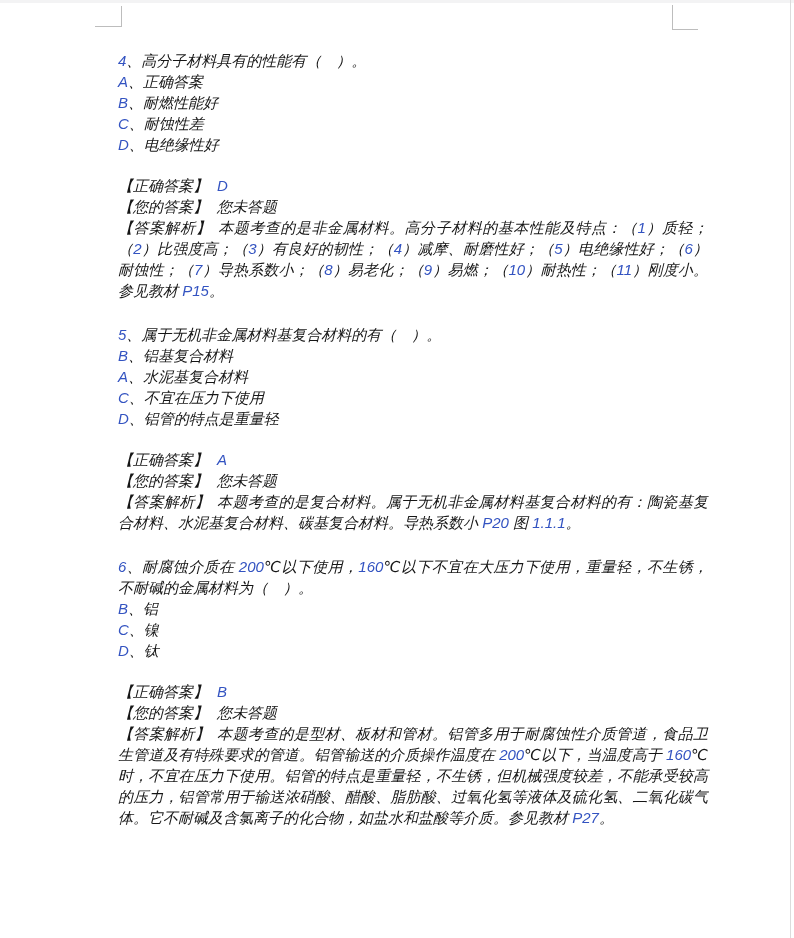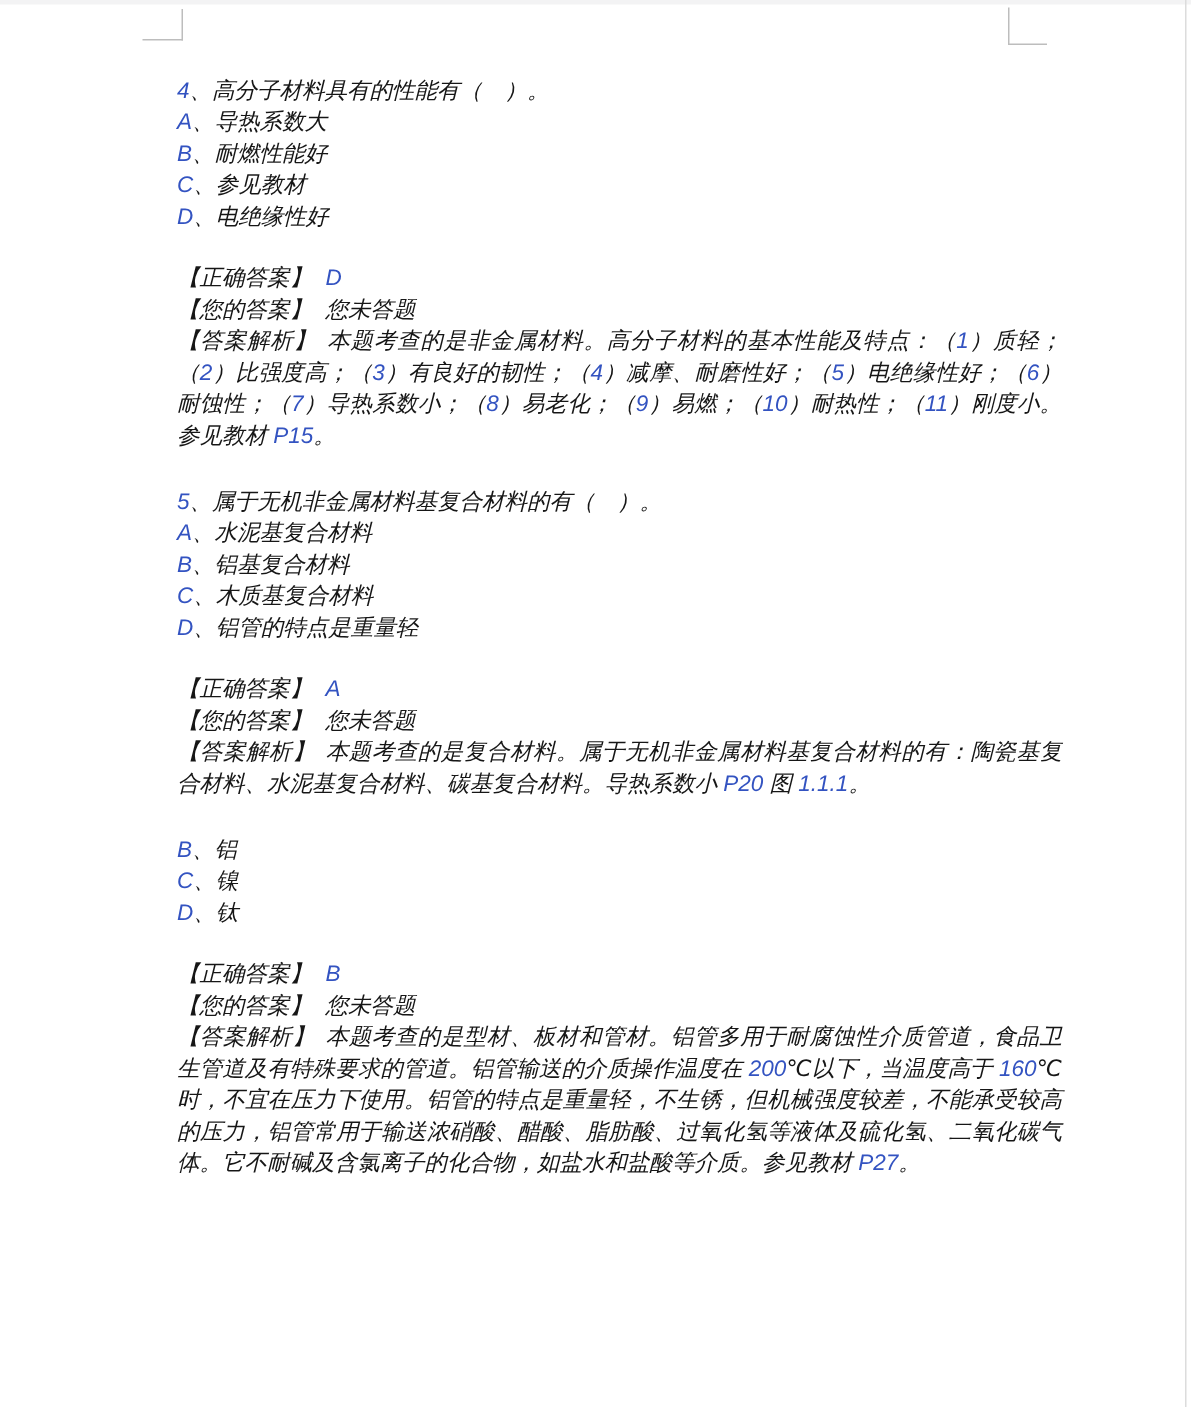--- a/index.html
+++ b/index.html
@@ -53,45 +53,46 @@
 
 <div class="top-band"></div>
 <div class="page-right-edge"></div>
 <div class="crop-mark left"></div>
 <div class="crop-mark right"></div>
 
 <div class="content">
 
   <section class="q">
     <p class="line stem"><span class="accent">4</span><span>、高分子材料具有的性能有（　）。</span></p>
-    <p class="line"><span class="accent">A</span><span>、导热系数大</span></p>
+    <p class="line"><span class="accent">A</span><span>、正确答案</span></p>
     <p class="line"><span class="accent">B</span><span>、耐燃性能好</span></p>
-    <p class="line"><span class="accent">C</span><span>、参见教材</span></p>
+    <p class="line"><span class="accent">C</span><span>、耐蚀性差</span></p>
     <p class="line"><span class="accent">D</span><span>、电绝缘性好</span></p>
   </section>
   <section class="ans">
     <p class="line"><span class="lbl">【正确答案】</span><span class="val accent">D</span></p>
     <p class="line"><span class="lbl">【您的答案】</span><span class="val">您未答题</span></p>
     <p class="line analysis"><span class="lbl">【答案解析】</span><span><span>本题考查的是非金属材料。高分子材料的基本性能及特点：（</span><span class="accent">1</span><span>）质轻；（</span><span class="accent">2</span><span>）比强度高；（</span><span class="accent">3</span><span>）有良好的韧性；（</span><span class="accent">4</span><span>）减摩、耐磨性好；（</span><span class="accent">5</span><span>）电绝缘性好；（</span><span class="accent">6</span><span>）耐蚀性；（</span><span class="accent">7</span><span>）导热系数小；（</span><span class="accent">8</span><span>）易老化；（</span><span class="accent">9</span><span>）易燃；（</span><span class="accent">10</span><span>）耐热性；（</span><span class="accent">11</span><span>）刚度小。参见教材 </span><span class="accent">P15</span><span>。</span></span></p>
   </section>
 
   <section class="q">
     <p class="line stem"><span class="accent">5</span><span>、属于无机非金属材料基复合材料的有（　）。</span></p>
+    <p class="line"><span class="accent">B</span><span>、铝基复合材料</span></p>
     <p class="line"><span class="accent">A</span><span>、水泥基复合材料</span></p>
-    <p class="line"><span class="accent">B</span><span>、铝基复合材料</span></p>
-    <p class="line"><span class="accent">C</span><span>、木质基复合材料</span></p>
+    <p class="line"><span class="accent">C</span><span>、不宜在压力下使用</span></p>
     <p class="line"><span class="accent">D</span><span>、铝管的特点是重量轻</span></p>
   </section>
   <section class="ans">
     <p class="line"><span class="lbl">【正确答案】</span><span class="val accent">A</span></p>
     <p class="line"><span class="lbl">【您的答案】</span><span class="val">您未答题</span></p>
     <p class="line analysis"><span class="lbl">【答案解析】</span><span><span>本题考查的是复合材料。属于无机非金属材料基复合材料的有：陶瓷基复合材料、水泥基复合材料、碳基复合材料。导热系数小 </span><span class="accent">P20</span><span> 图 </span><span class="accent">1.1.1</span><span>。</span></span></p>
   </section>
 
   <section class="q">
+    <p class="line stem"><span class="accent">6</span><span>、耐腐蚀介质在 </span><span class="accent">200</span><span>℃以下使用，</span><span class="accent">160</span><span>℃以下不宜在大压力下使用，重量轻，不生锈，不耐碱的金属材料为（　）。</span></p>
     <p class="line"><span class="accent">B</span><span>、铝</span></p>
     <p class="line"><span class="accent">C</span><span>、镍</span></p>
     <p class="line"><span class="accent">D</span><span>、钛</span></p>
   </section>
   <section class="ans">
     <p class="line"><span class="lbl">【正确答案】</span><span class="val accent">B</span></p>
     <p class="line"><span class="lbl">【您的答案】</span><span class="val">您未答题</span></p>
     <p class="line analysis"><span class="lbl">【答案解析】</span><span><span>本题考查的是型材、板材和管材。铝管多用于耐腐蚀性介质管道，食品卫生管道及有特殊要求的管道。铝管输送的介质操作温度在 </span><span class="accent">200</span><span>℃以下，当温度高于 </span><span class="accent">160</span><span>℃时，不宜在压力下使用。铝管的特点是重量轻，不生锈，但机械强度较差，不能承受较高的压力，铝管常用于输送浓硝酸、醋酸、脂肪酸、过氧化氢等液体及硫化氢、二氧化碳气体。它不耐碱及含氯离子的化合物，如盐水和盐酸等介质。参见教材 </span><span class="accent">P27</span><span>。</span></span></p>
   </section>
 

